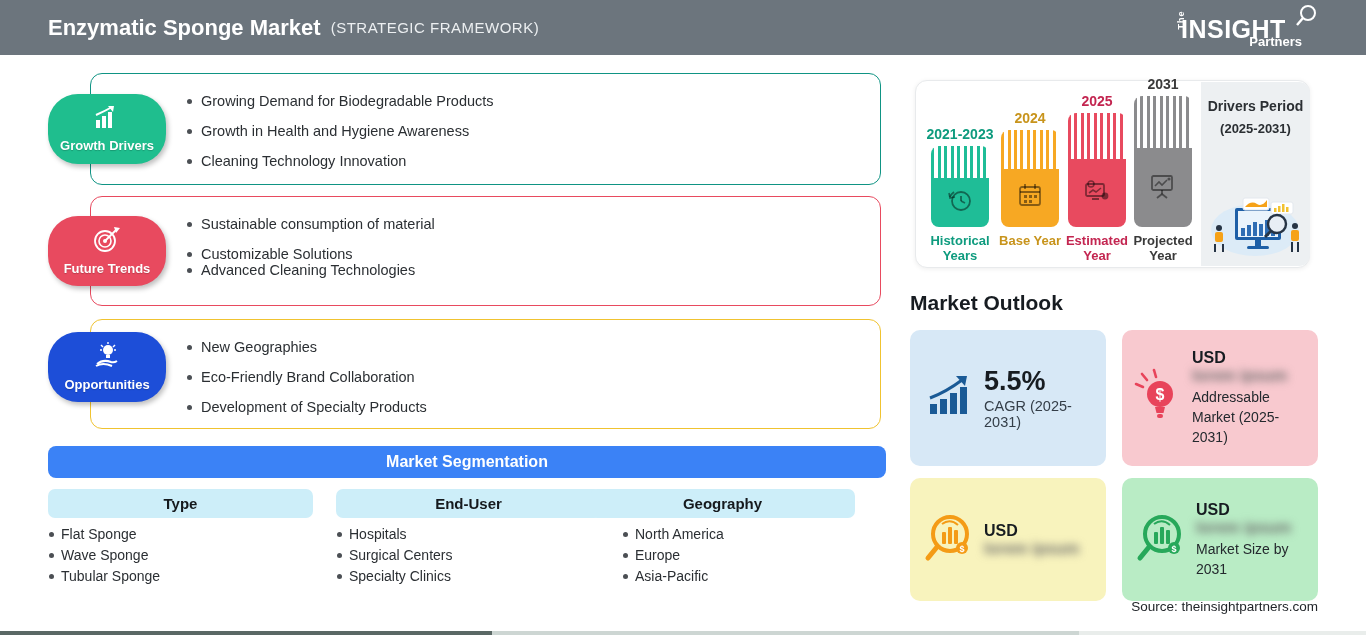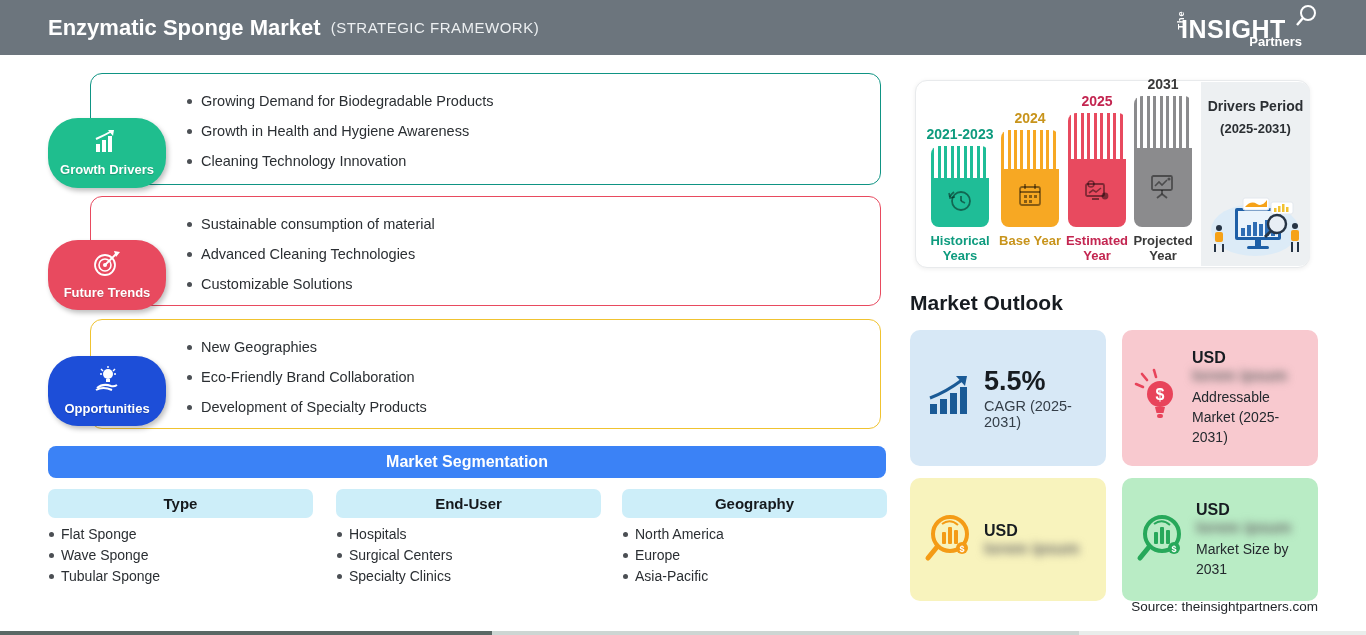--- a/index.html
+++ b/index.html
@@ -20,21 +20,21 @@
   .logo-glass { position:absolute; right:-12px; top:-4px; }
 
   
   .fw-box { position:absolute; left:90px; width:791px; border-radius:12px; background:#fff; }
   .fw-box ul { list-style:none; margin:0; padding:0; }
   .fw-box li { position:relative; padding-left:14px; font-size:14.5px; color:#2b2f33; }
   .fw-box li::before { content:""; position:absolute; left:0; top:6px; width:5px; height:5px;
                        border-radius:50%; background:#4b4f54; }
   .badge { position:absolute; left:48px; width:118px; height:70px; border-radius:30px;
            box-shadow:2px 3px 5px rgba(0,0,0,.25); display:flex; flex-direction:column;
-           align-items:center; justify-content:center; gap:3px; z-index:3;margin-top:24px; }
+           align-items:center; justify-content:center; gap:3px; z-index:3; }
   .badge-label { color:#fff; font-size:13px; font-weight:bold; text-shadow:0 1px 1px rgba(0,0,0,.2); }
 
   
   .seg-bar { position:absolute; left:48px; top:446px; width:838px; height:32px; background:#3b82f6;
              border-radius:8px; display:flex; align-items:center; justify-content:center;
              color:#fff; font-size:16px; font-weight:bold; }
   .seg-head { position:absolute; top:489px; width:265px; height:29px; background:#cdeef9;
               border-radius:7px; display:flex; align-items:center; justify-content:center;
               font-size:15px; font-weight:bold; color:#15191d; }
   .seg-list { position:absolute; top:524px; width:265px; list-style:none; }
@@ -118,22 +118,22 @@
           <path d="M6 10 Q15 6 22 2" fill="none" stroke="#fff" stroke-width="2"></path>
           <path d="M18 1 l6 0 l-1 6 z" fill="#fff"></path>
         </svg>
     </span>
     <span class="badge-label">Growth Drivers</span>
   </div>
 
   <div class="fw-box" style="top:196px; height:110px; border:1.6px solid #e84a5f;">
     <ul style="padding:19px 0 0 96px;">
       <li style="margin-bottom:14px;">Sustainable consumption of material</li>
+      <li>Customizable Solutions</li>
       <li style="margin-bottom:14px;">Advanced Cleaning Technologies</li>
-      <li>Customizable Solutions</li>
     </ul>
   </div>
   <div class="badge" style="top:216px; background:#e84a5f;">
     <span>
       <svg width="30" height="28" viewBox="0 0 30 28">
           <circle cx="13" cy="15" r="10" fill="none" stroke="#fff" stroke-width="1.8"></circle>
           <circle cx="13" cy="15" r="6" fill="none" stroke="#fff" stroke-width="1.6"></circle>
           <circle cx="13" cy="15" r="2" fill="#fff"></circle>
           <line x1="13" y1="15" x2="24" y2="4" stroke="#fff" stroke-width="1.8"></line>
           <path d="M22 1 l6 1 l-4 5 z" fill="#fff"></path>
@@ -171,21 +171,21 @@
   <div class="seg-bar">
     <span>Market Segmentation</span>
   </div>
 
   <div class="seg-head" style="left:48px;">
     <span>Type</span>
   </div>
   <div class="seg-head" style="left:336px;">
     <span>End-User</span>
   </div>
-  <div class="seg-head" style="left:622px;border-radius:7px;">
+  <div class="seg-head" style="left:590px;border-radius:7px;">
     <span>Geography</span>
   </div>
 
   <ul class="seg-list" style="left:48px;">
     <li>Flat Sponge</li>
     <li>Wave Sponge</li>
     <li>Tubular Sponge</li>
   </ul>
   <ul class="seg-list" style="left:336px;">
     <li>Hospitals</li>

